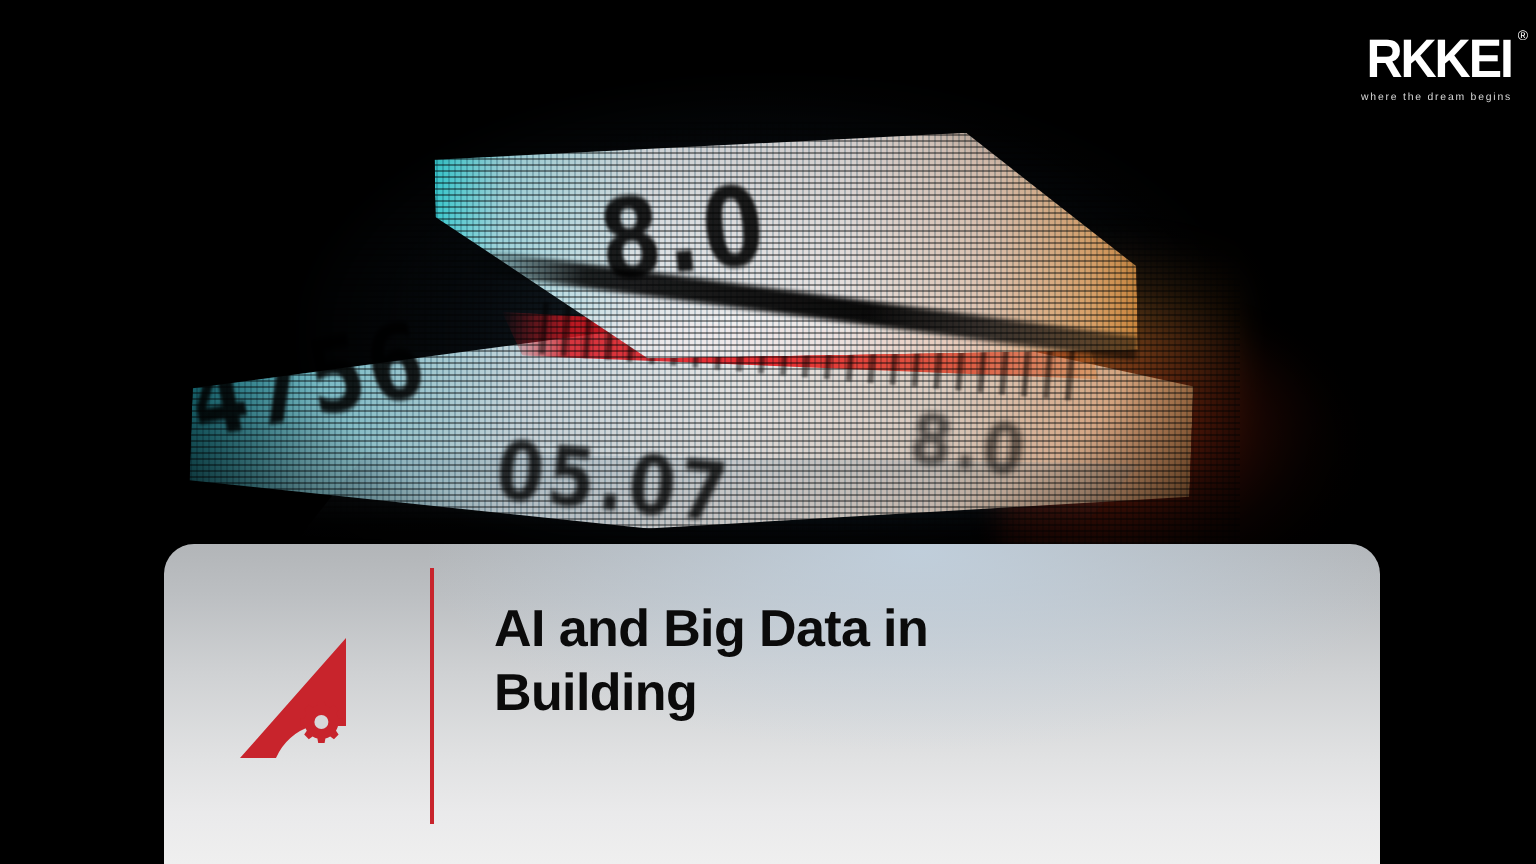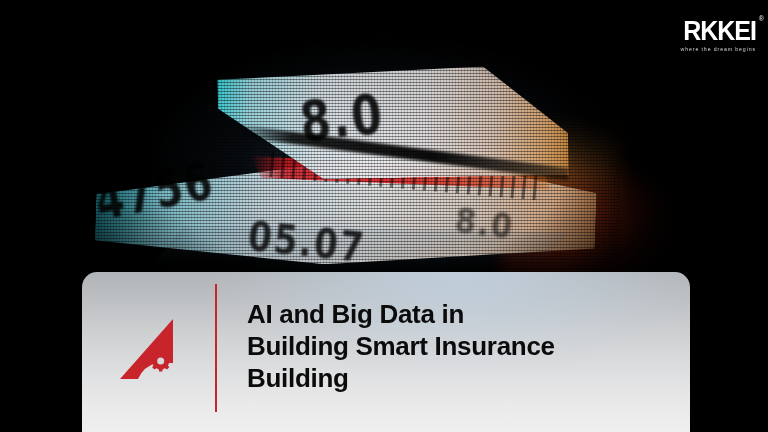--- a/index.html
+++ b/index.html
@@ -344,19 +344,18 @@
                    L8.3 5.3 L7.0 3.4 A8.6 8.6 0 0 0 8.0 1.0 L10.2 0.6 Z" fill="#c8242c"></path>
           <circle cx="-0.3" cy="-1.0" r="3.5" fill="#d7d8d9"></circle>
         </g>
       </svg>
     </div>
 
     <div class="card-divider"></div>
 
     <div class="card-title">
       <div>AI and Big Data in</div>
-      <div>Building Smart Insurance</div>
       <div>Building</div>
     </div>
 
   </div>
 
 </div>
 
 </body></html>

